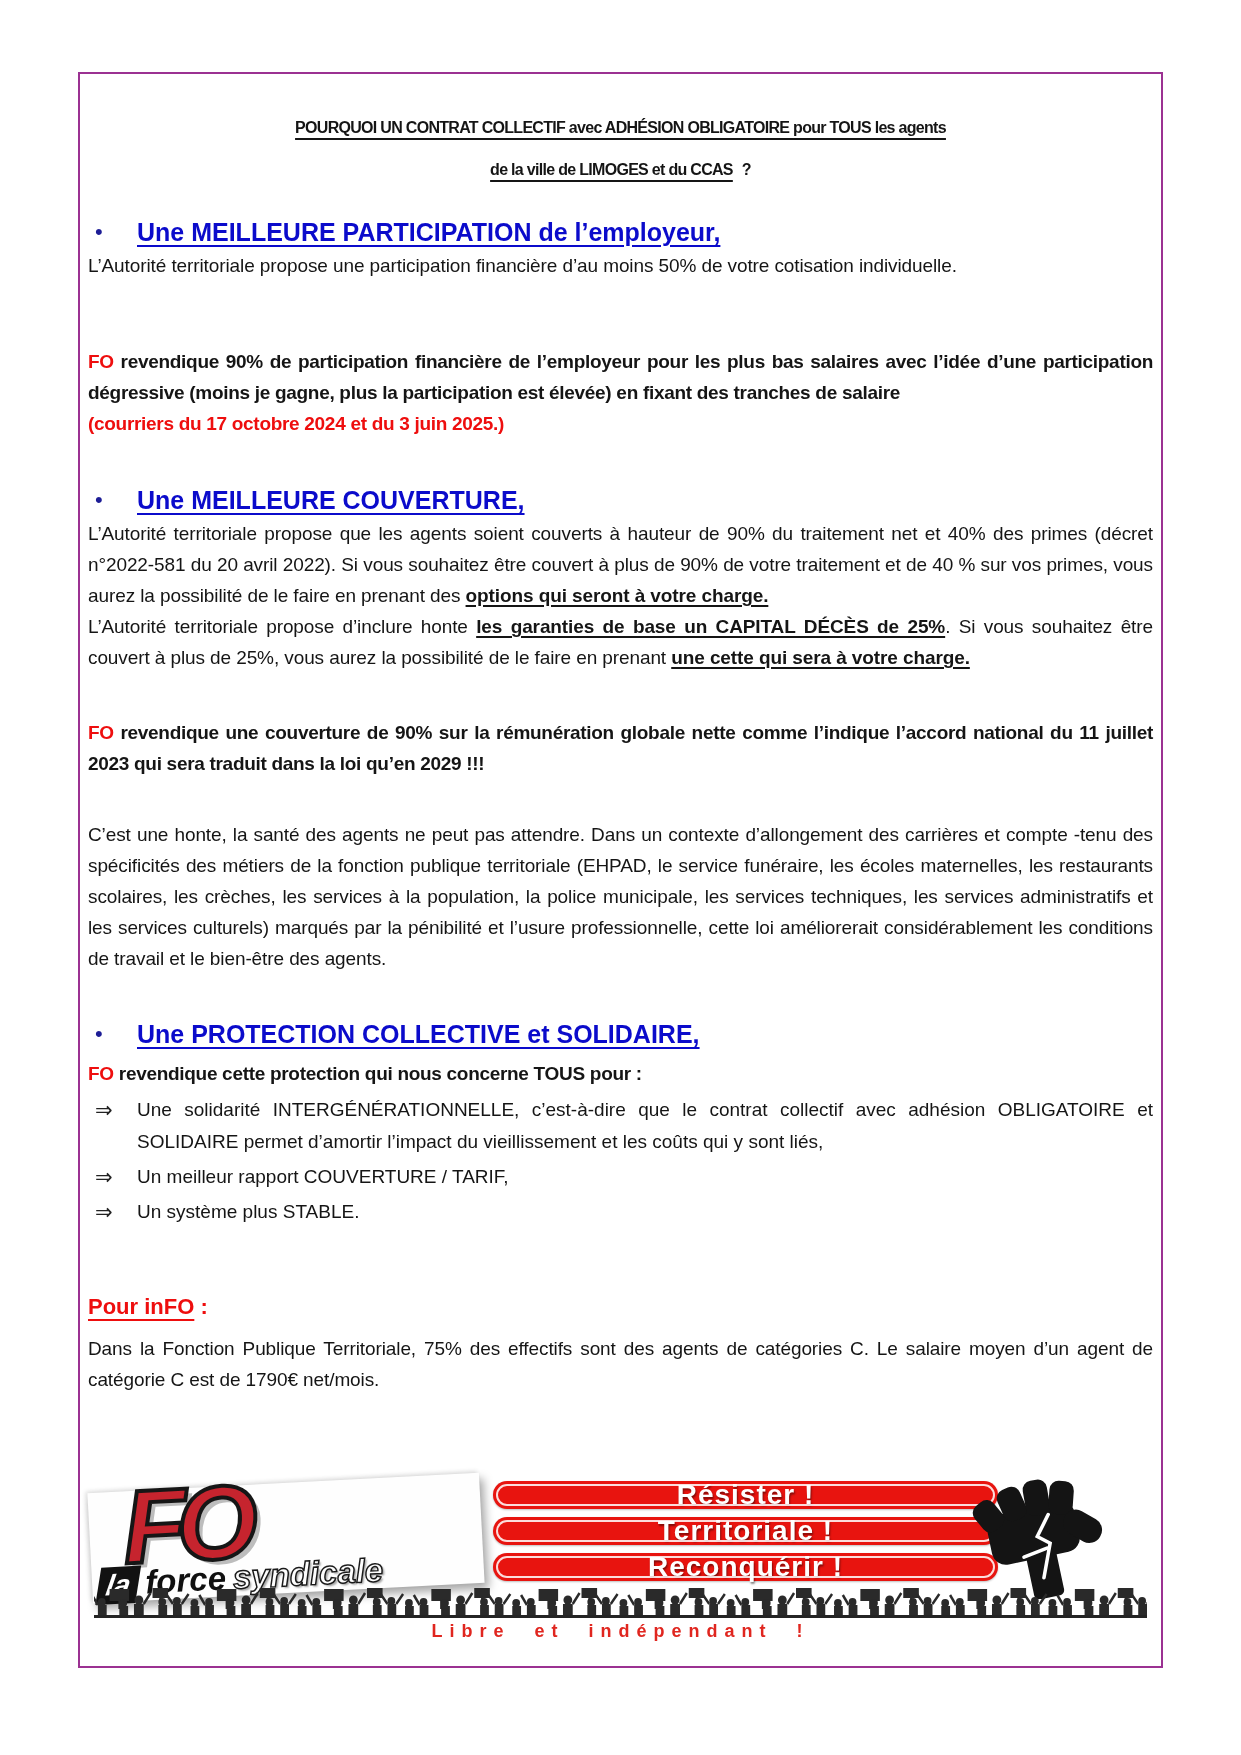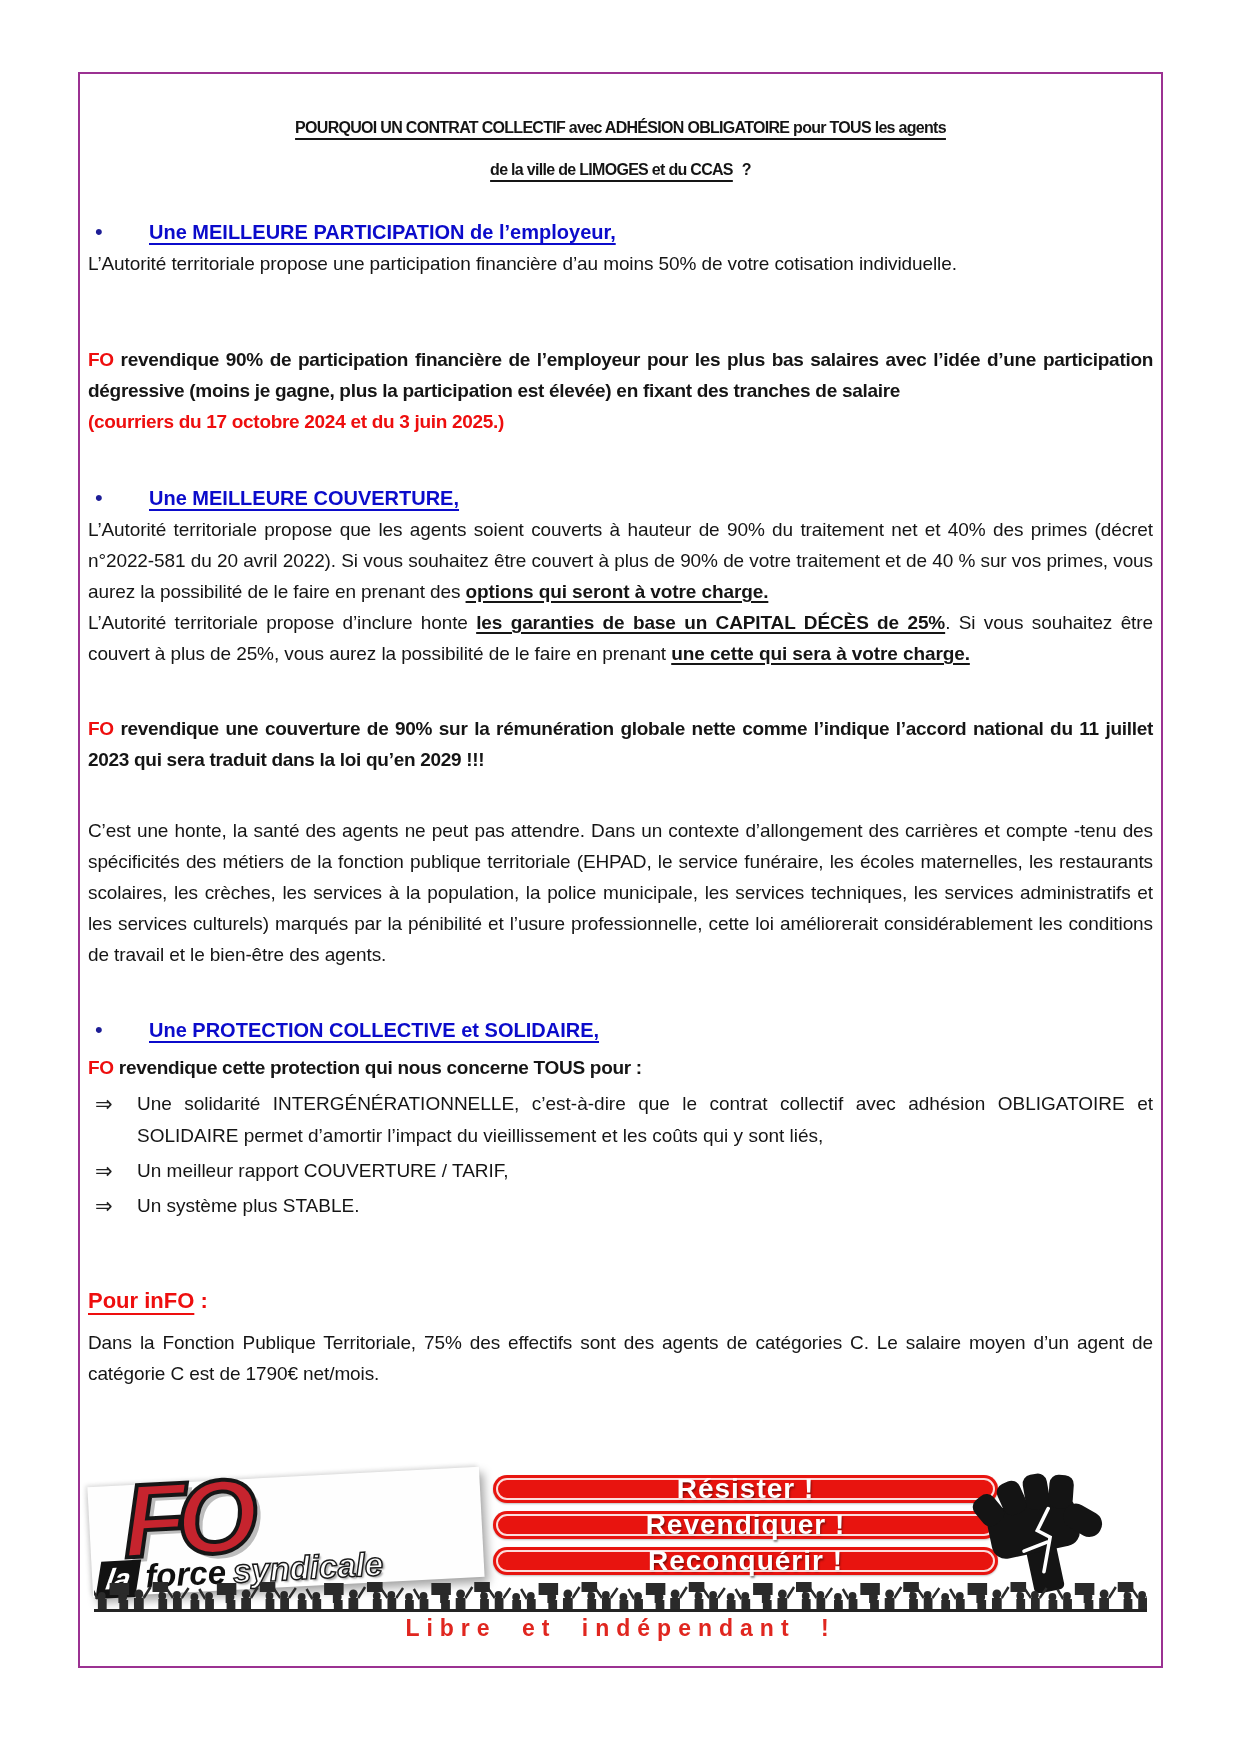--- a/index.html
+++ b/index.html
@@ -22,21 +22,21 @@
 
   .para{margin:0;font-size:19px;line-height:31px;text-align:justify;letter-spacing:-0.1px;}
   .bold{font-weight:bold;letter-spacing:-0.3px;}
   .red{color:var(--fo_red,#ee0e0e);}
   .bu{font-weight:bold;text-decoration:underline;text-decoration-thickness:2px;text-underline-offset:3px;}
   .block{display:block;}
 
   .li{position:relative;padding-left:49px;font-size:19px;line-height:31px;margin:0;text-align:justify;}
   .li .marker{position:absolute;left:7px;top:0;}
   .bullet-heading{
-    color:var(--heading_blue,#0b0bcb);font-weight:bold;font-size:20px;margin-left:12px;
+    color:var(--heading_blue,#0b0bcb);font-weight:bold;font-size:25px;
   }
   .bullet-heading .u{text-decoration:underline;text-decoration-thickness:2px;text-underline-offset:4px;}
   .li .dot{color:#1d1d96;font-size:22px;top:-1px;}
   .arrow-item{line-height:32px;margin-bottom:3px;}
   .arrow-item .marker{font-size:21px;color:#222;}
 
   .info-heading{
     margin:63px 0 0;color:var(--fo_red,#ee0e0e);font-weight:bold;font-size:22px;line-height:31px;
   }
   .info-heading .u{text-decoration:underline;text-decoration-thickness:2px;text-underline-offset:5px;margin-top:36px;}
@@ -90,21 +90,21 @@
     box-shadow:0 1px 2px rgba(0,0,0,.25);
   }
   .slogan::before{
     content:"";position:absolute;inset:3px;border:2px solid rgba(255,255,255,.85);
     border-radius:11px;pointer-events:none;
   }
   .fist{position:absolute;right:0;top:-4px;width:235px;height:122px;}
   .crowd{position:absolute;left:6px;right:6px;top:106px;width:calc(100% - 12px);height:32px;}
   .tagline{
     position:absolute;left:0;right:0;top:140px;text-align:center;
-    color:var(--tagline_red,#e0261f);font-weight:bold;font-size:23px;
+    color:var(--tagline_red,#e0261f);font-weight:bold;font-size:18px;
     letter-spacing:7px;word-spacing:12px;
   }
 </style>
 </head>
 <body>
 
 <div class="page">
   <div class="frame">
 
     <h1 class="title">
@@ -169,21 +169,21 @@
 
       <div class="fo-logo">
         <div class="fo-word">FO</div>
         <div class="fo-sub">
           <span class="fo-la">la</span><span class="fo-force">force</span><span class="fo-synd">syndicale</span>
         </div>
       </div>
 
       <div class="slogans">
         <div class="slogan">Résister !</div>
-        <div class="slogan">Revendiquer !</div>
+        <div class="slogan">Territoriale !</div>
         <div class="slogan">Reconquérir !</div>
       </div>
 
       <svg class="fist" viewBox="0 0 150 120" aria-hidden="true">
         <g fill="#141414" transform="rotate(-12 75 60)">
           <rect x="62" y="70" width="30" height="50" rx="5"></rect>
           <rect x="30" y="30" width="88" height="50" rx="14"></rect>
           <rect x="22" y="14" width="24" height="31" rx="9" transform="rotate(-28 34 29)"></rect>
           <rect x="47" y="6" width="24" height="33" rx="9" transform="rotate(-12 59 22)"></rect>
           <rect x="72" y="4" width="24" height="35" rx="9" transform="rotate(2 84 21)"></rect>

